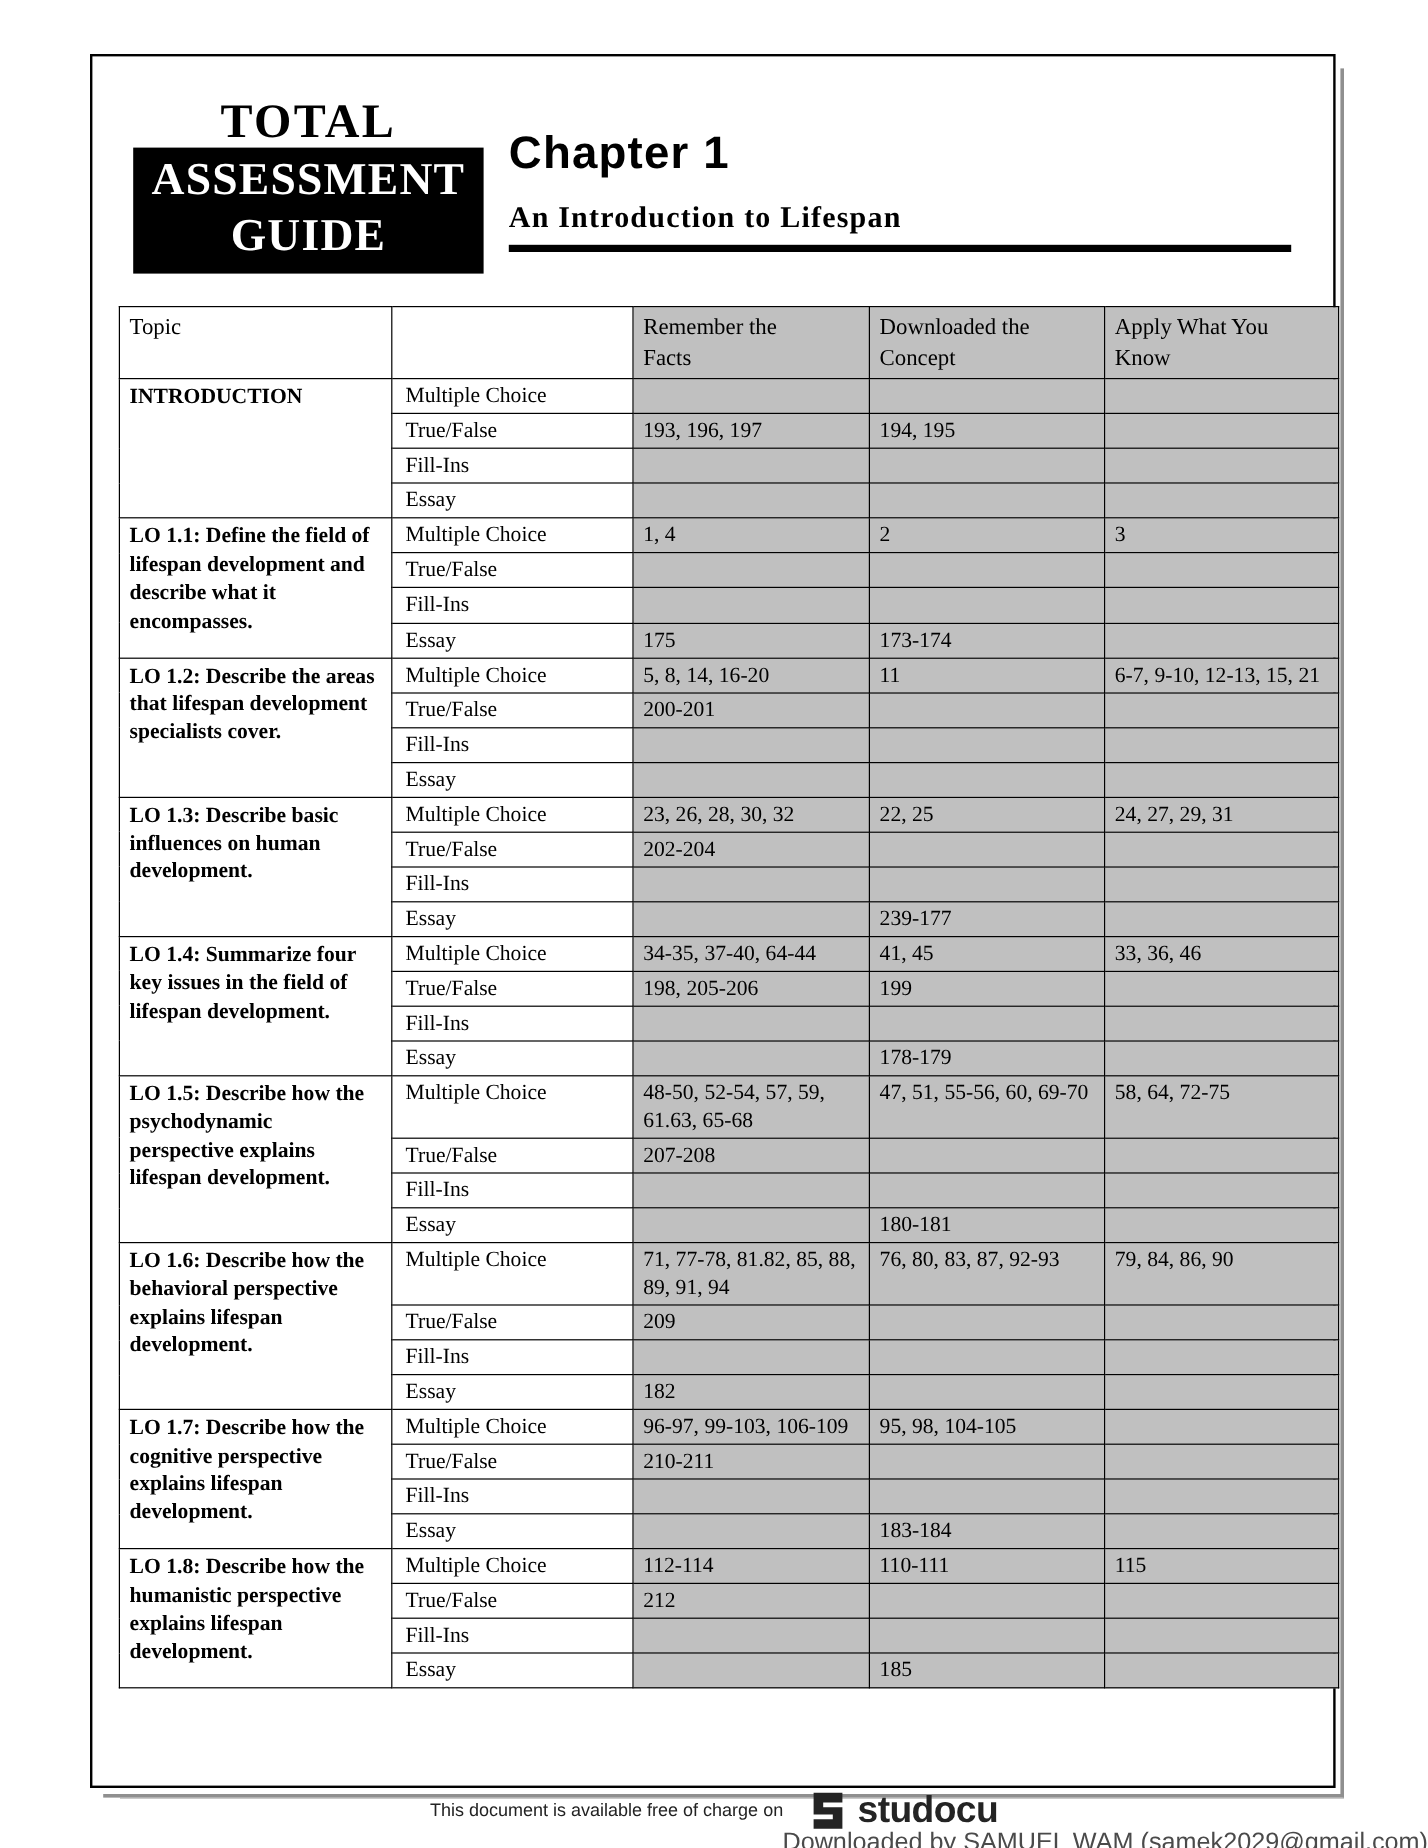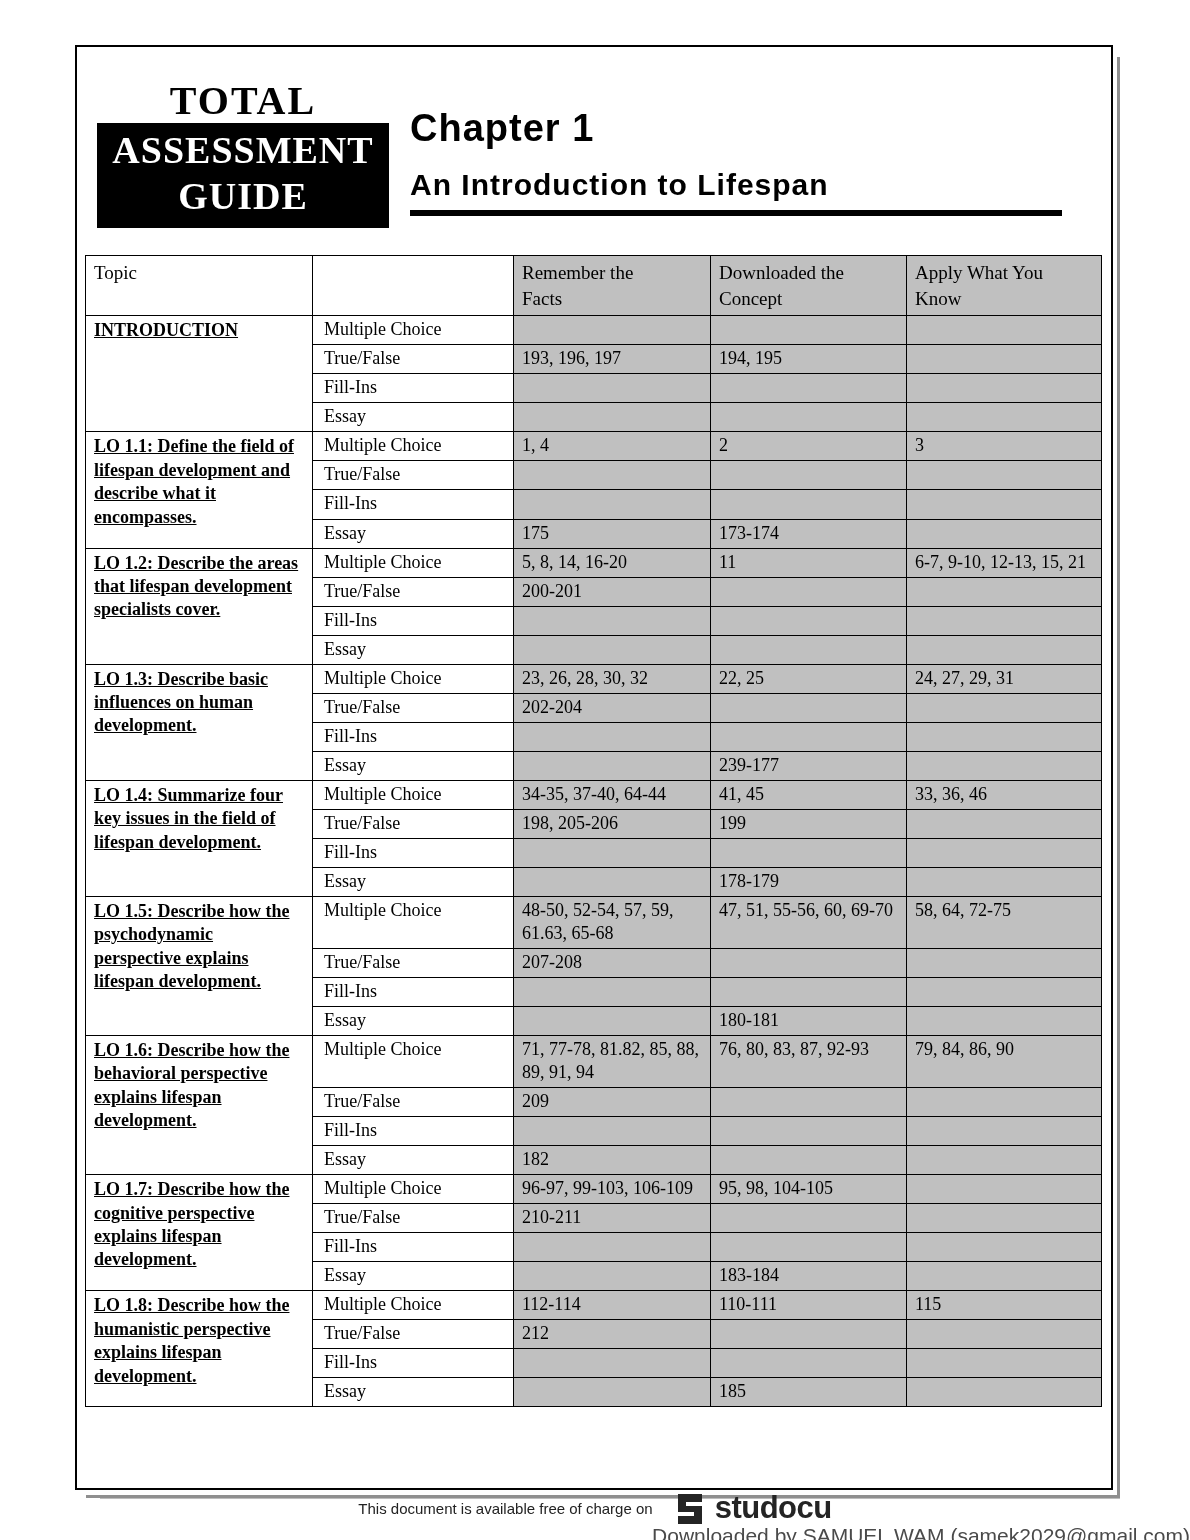--- a/index.html
+++ b/index.html
@@ -5,44 +5,45 @@
   :root { --cell-gray: #c0c0c0; }
   * { box-sizing: border-box; margin: 0; padding: 0; }
   html, body { width: 1190px; height: 1540px; background: #ffffff; position: relative; overflow: hidden;
                font-family: "Liberation Serif", "DejaVu Serif", serif; }
 
   .page {
     position: absolute; left: 75px; top: 45px; width: 1038px; height: 1445px;
     background: #fff; border: 2px solid #000;
     box-shadow: 6px 7px 0 -2px #ffffff, 9px 10px 0 -2px #8f8f8f,
                 15px 17px 0 -9px #ffffff, 16px 18px 0 -9px #bdbdbd;
+    padding-left: 14px;
   }
 
   
   .header-area { position: relative; height: 208px; }
   .tag-block { position: absolute; left: 20px; top: 34px; width: 292px; text-align: center; }
   .tag-total { font-weight: bold; font-size: 40px; letter-spacing: 2px; line-height: 1.0; }
   .tag-box { background: #000; color: #fff; margin-top: 2px; padding: 4px 4px 8px 4px; }
   .tag-box div { font-weight: bold; font-size: 38px; line-height: 1.22; letter-spacing: 1px; }
   .chapter-block { position: absolute; left: 333px; top: 60px; width: 655px;
                    font-family: "Liberation Sans", "DejaVu Sans", sans-serif; }
   .chapter-title { font-size: 38px; font-weight: bold; letter-spacing: 1px; }
-  .chapter-subtitle { font-size: 30px; font-weight: bold; margin-top: 18px; letter-spacing: 1px; }
+  .chapter-subtitle { font-size: 25px; font-weight: bold; margin-top: 18px; letter-spacing: 1px; font-family: Liberation Serif, serif; }
   .chapter-rule { height: 6px; background: #000; margin-top: 8px; width: 652px; }
 
   
   table { border-collapse: collapse; table-layout: fixed; width: 1016px; margin-left: 8px;
           font-size: 18px; }
   th, td { border: 1px solid #000; vertical-align: top; text-align: left; }
   th { font-weight: normal; font-size: 19px; padding: 4px 8px; height: 56px; line-height: 1.35; }
   th.gray-th { padding-right: 55px; }
   td { padding: 2px 8px 3px 8px; line-height: 1.28; }
   tr { height: 27px; }
   .gray { background: var(--cell-gray); }
-  .topic-cell { font-weight: bold; padding: 3px 8px; line-height: 1.3; text-decoration: underline; }
+  .topic-cell { font-weight: bold; padding: 3px 8px; line-height: 1.3; }
   .type-cell { padding-left: 11px; }
   .val-cell { }
 
   
   .footer-line1 { position: absolute; top: 1490px; left: 0; width: 100%;
                   display: flex; align-items: center; justify-content: center; gap: 20px;
                   background: transparent; }
   .footer-notice { font-family: "Liberation Sans", "DejaVu Sans", sans-serif;
                    font-size: 15px; color: #222; }
   .brand { display: flex; align-items: center; gap: 8px; }

